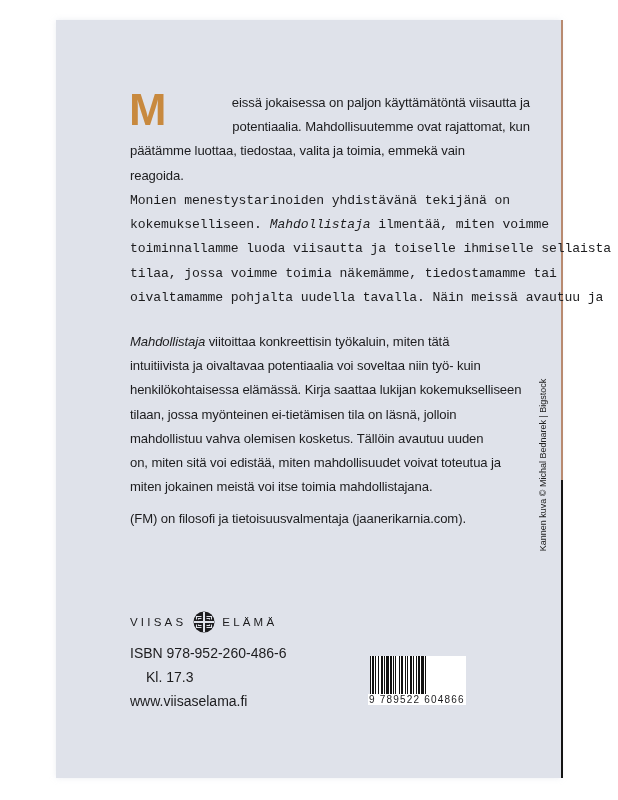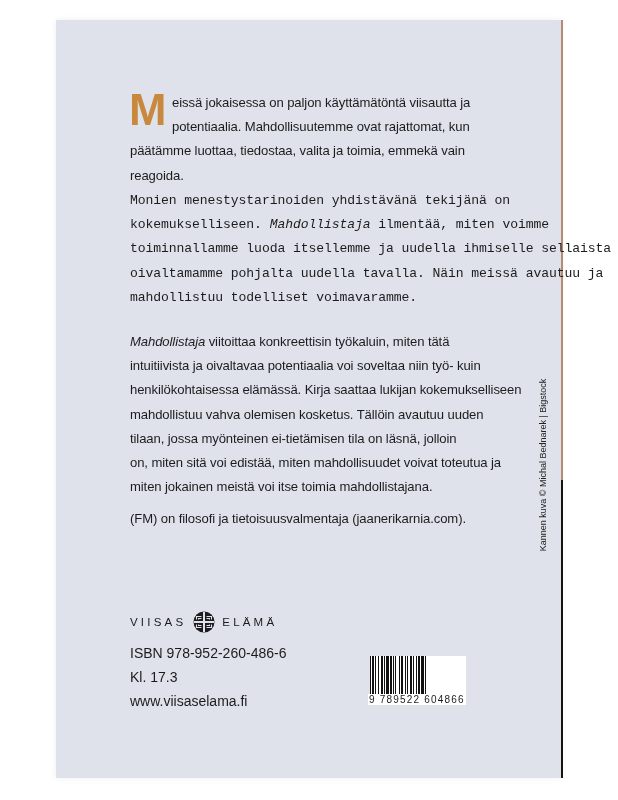--- a/index.html
+++ b/index.html
@@ -24,39 +24,39 @@
   }
   .text {
     position: absolute; left: 130px; width: 400px;
     font-size: 13.1px; line-height: 24.2px; letter-spacing: -0.1px;
   }
   .p1 { top: 91px; }
   .p2 { top: 189px; font-family: Liberation Mono, monospace; }
   .p3 { top: 323px; margin-top: 7px; }
   .p4 { top: 507px; }
   .line { display: block; white-space: nowrap; }
-  .indent { padding-left: 42px; }
+  .indent { padding-left: 42px; text-align: right; }
   .dropcap {
     position: absolute; left: 129px; top: 88px;
     font-family: "Liberation Sans", sans-serif; font-weight: bold;
     font-size: 45px; line-height: 44px; color: #c8893e;
   }
   em { font-style: italic; }
   b { font-weight: bold; }
   .publisher {
     position: absolute; left: 130px; top: 610px; height: 24px;
     display: flex; align-items: center; gap: 7px;
     font-size: 11.5px; letter-spacing: 3.2px;
   }
   .logo { width: 22px; height: 22px; }
   .meta {
     position: absolute; left: 130px; font-size: 14px;
   }
   .isbn { top: 645px; }
-  .klass { top: 669px; }
+  .klass { top: 669px; margin-left: 16px; }
   .web { top: 693px; }
   .barcode {
     position: absolute; left: 370px; top: 656px; width: 96px; height: 40px;
     display: flex; align-items: stretch; background: #fff;
   }
   .barcode-num {
     position: absolute; left: 368px; top: 694px; font-size: 10px;
     font-family: "Liberation Sans", sans-serif; letter-spacing: 1.2px;
     background: #fff; padding: 0 1px;
   }
@@ -78,31 +78,31 @@
 <div class="text p1">
   <span class="line indent">eissä jokaisessa on paljon käyttämätöntä viisautta ja</span>
   <span class="line indent">potentiaalia. Mahdollisuutemme ovat rajattomat, kun</span>
   <span class="line">päätämme luottaa, tiedostaa, valita ja toimia, emmekä vain</span>
   <span class="line">reagoida.</span>
 </div>
 
 <div class="text p2">
   <span class="line">Monien menestystarinoiden yhdistävänä tekijänä on</span>
   <span class="line"><span>kokemukselliseen. </span><em>Mahdollistaja</em><span> ilmentää, miten voimme</span></span>
-  <span class="line">toiminnallamme luoda itsellemme ja uudella ihmiselle sellaista</span>
+  <span class="line">toiminnallamme luoda viisautta ja toiselle ihmiselle sellaista</span>
+  <span class="line">tilaa, jossa voimme toimia näkemämme, tiedostamamme tai</span>
   <span class="line">oivaltamamme pohjalta uudella tavalla. Näin meissä avautuu ja</span>
-  <span class="line">mahdollistuu todelliset voimavaramme.</span>
 </div>
 
 <div class="text p3">
   <span class="line"><em>Mahdollistaja</em><span> viitoittaa konkreettisin työkaluin, miten tätä</span></span>
   <span class="line">intuitiivista ja oivaltavaa potentiaalia voi soveltaa niin työ- kuin</span>
   <span class="line">henkilökohtaisessa elämässä. Kirja saattaa lukijan kokemukselliseen</span>
+  <span class="line">tilaan, jossa myönteinen ei-tietämisen tila on läsnä, jolloin</span>
   <span class="line">mahdollistuu vahva olemisen kosketus. Tällöin avautuu uuden</span>
-  <span class="line">tilaan, jossa myönteinen ei-tietämisen tila on läsnä, jolloin</span>
   <span class="line">on, miten sitä voi edistää, miten mahdollisuudet voivat toteutua ja</span>
   <span class="line">miten jokainen meistä voi itse toimia mahdollistajana.</span>
 </div>
 
 <div class="text p4">
   <span class="line">(FM) on filosofi ja tietoisuusvalmentaja (jaanerikarnia.com).</span>
 </div>
 
 <div class="publisher">
   <span>VIISAS</span>

